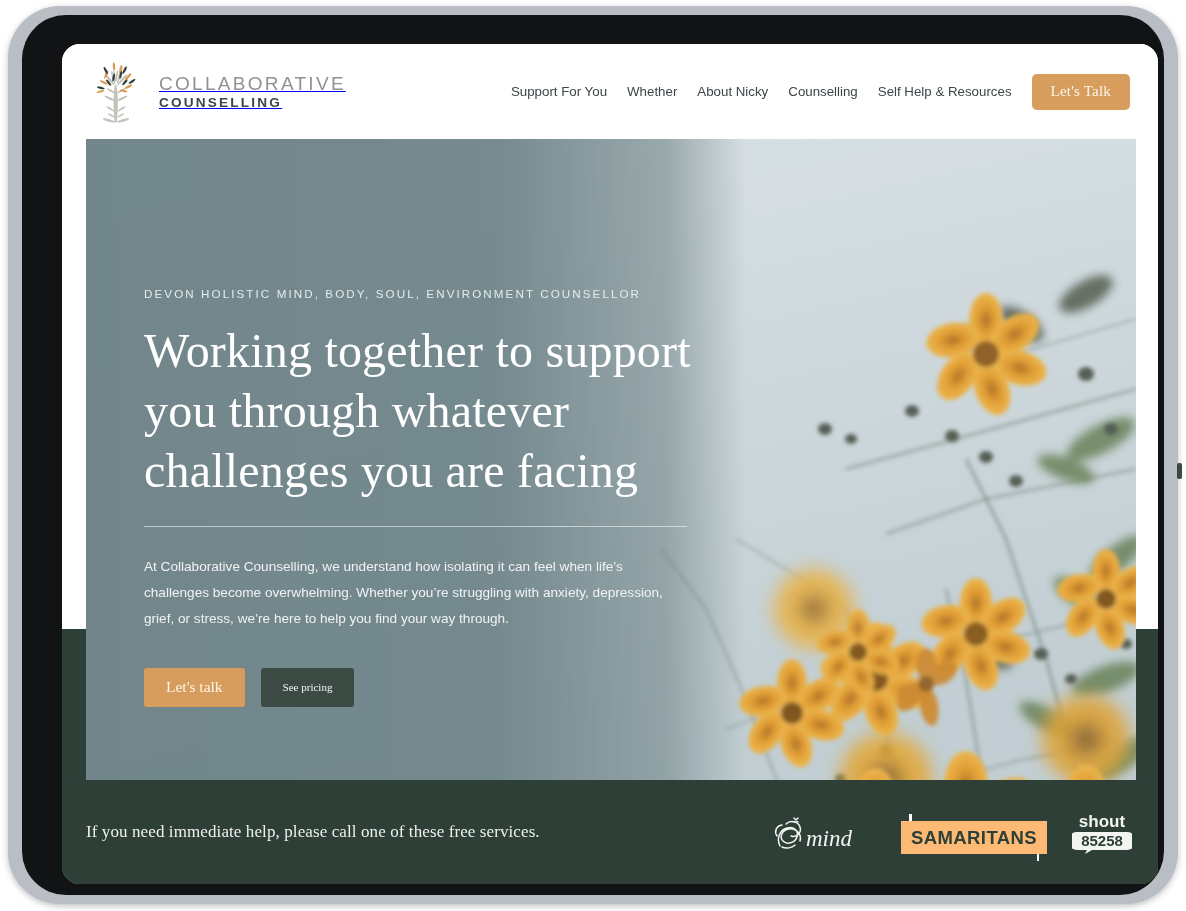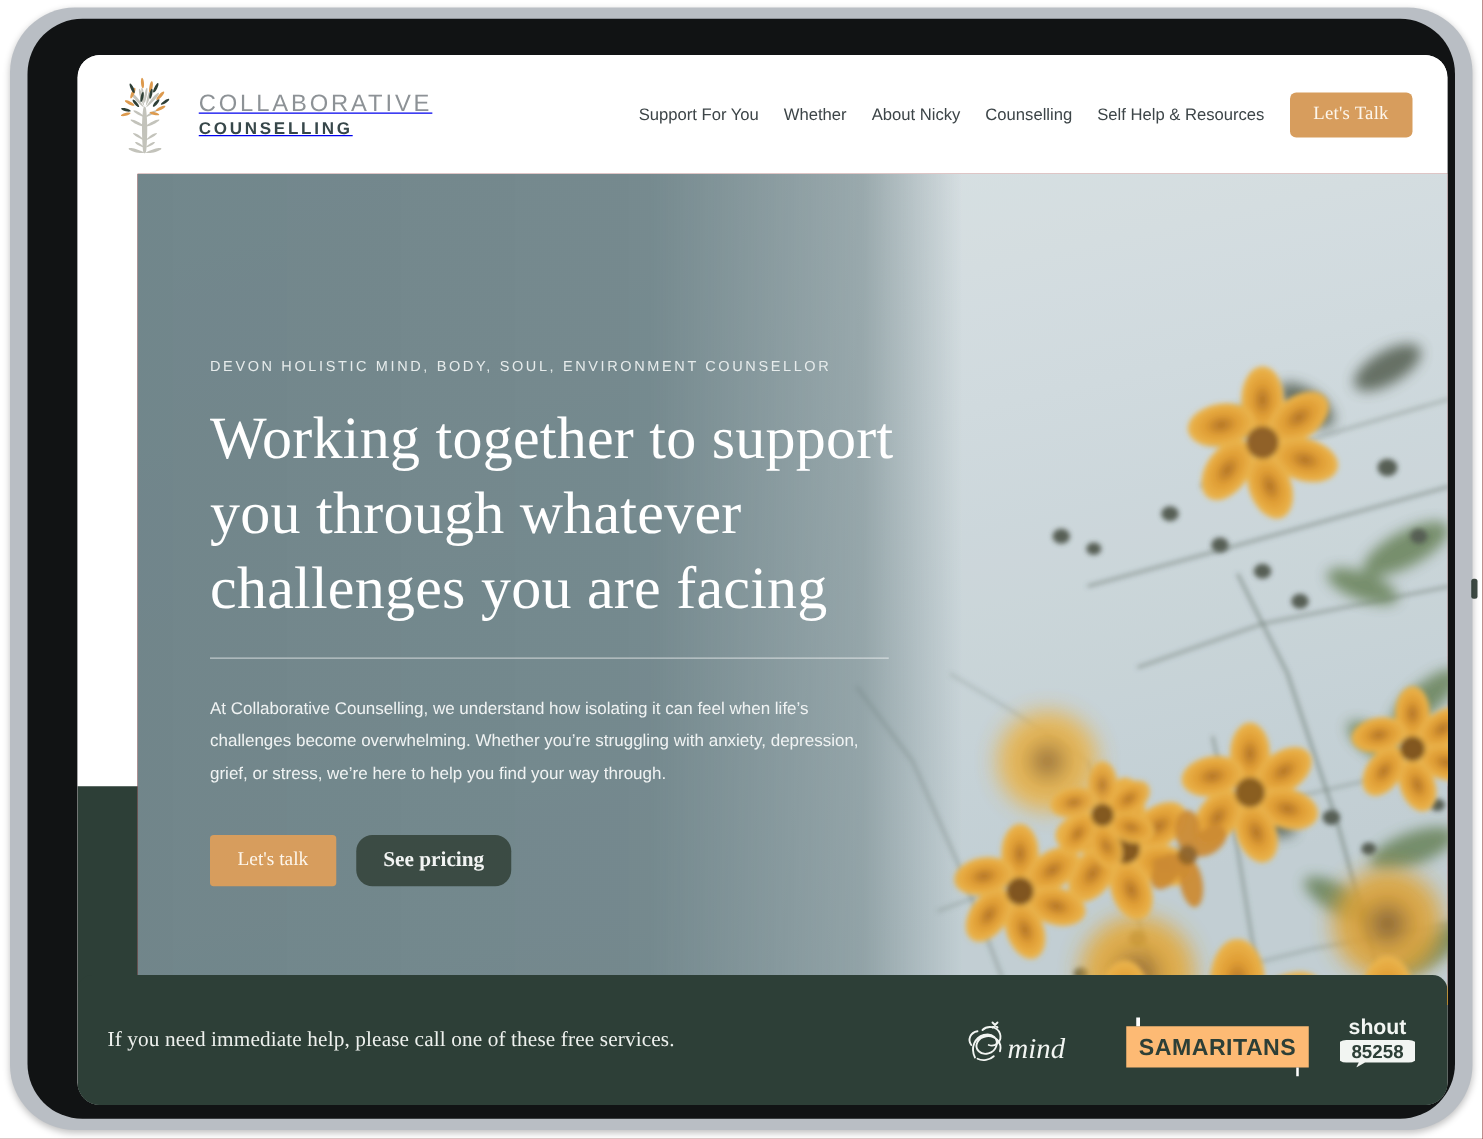--- a/index.html
+++ b/index.html
@@ -58,21 +58,21 @@
     border:none; cursor:pointer; white-space:nowrap; letter-spacing:.2px;
   }
 
   
   #band-white{ position:absolute; left:0; top:95px; width:1096px; height:490px; background:#ffffff; }
   #band-green{ position:absolute; left:0; top:585px; width:1096px; height:255px; background:#2d3f37; }
 
   
   #hero{
     position:absolute; left:24px; top:95px; width:1050px; height:665px;
-    overflow:hidden; background:#7f1d1d;margin-left:24px;
+    overflow:hidden; background:#0f172a;
   }
   #hero-photo{ position:absolute; inset:0; width:100%; height:100%; display:block; }
   #hero-overlay{
     position:absolute; left:0; top:0; width:660px; height:100%;
     background:linear-gradient(90deg, rgba(110,131,136,.97) 0%, rgba(112,133,138,.95) 62%, rgba(116,136,140,.62) 88%, rgba(120,140,143,0) 100%);
   }
   #hero-content{ position:absolute; left:58px; top:148px; width:560px; }
   #hero-eyebrow{
     font-size:11.6px; letter-spacing:2.1px; color:#e7ecec; font-weight:500;
     margin-bottom:21px;
@@ -90,22 +90,22 @@
     margin-bottom:36px;
   }
   #hero-actions{ display:flex; gap:16px; }
   #cta-primary{
     background:#d79d5d; color:#fdf6ec; border:none; cursor:pointer;
     font-family:"Liberation Serif", serif; font-size:15.5px;
     padding:10px 22px 11px; border-radius:3px;
   }
   #cta-secondary{
     background:#3b4b44; color:#f2f4f3; border:none; cursor:pointer;
-    font-family:"Liberation Serif", serif; font-size:17px;
-    padding:10px 22px 11px; border-radius:13px;font-weight:bold;
+    font-family:"Liberation Serif", serif; font-size:11px;
+    padding:10px 22px 11px; border-radius:3px;
   }
 
   
   #site-footer{
     position:absolute; left:0; bottom:0; width:1096px; height:104px;
     background:#2d3f37; display:flex; align-items:center;border-radius:12px;
   }
   #footer-text{
     margin-left:24px; color:#eef1ee;
     font-family:"Liberation Serif", serif; font-size:17px; letter-spacing:.1px;

